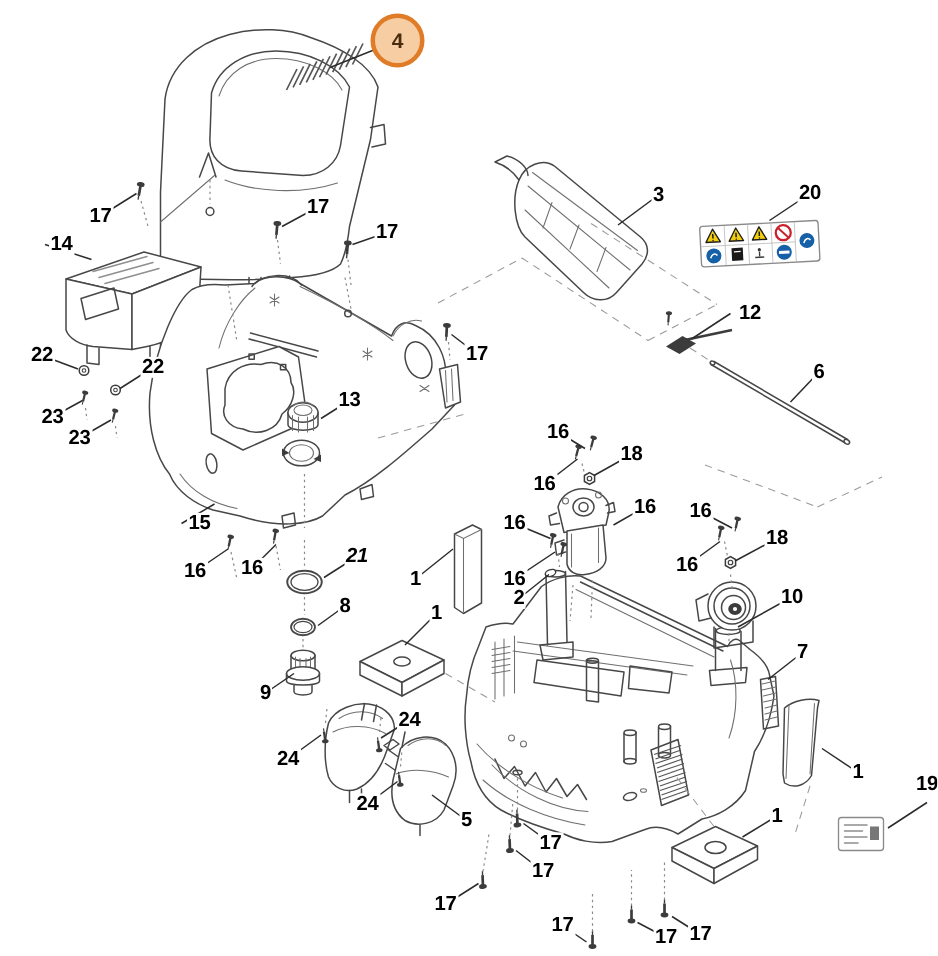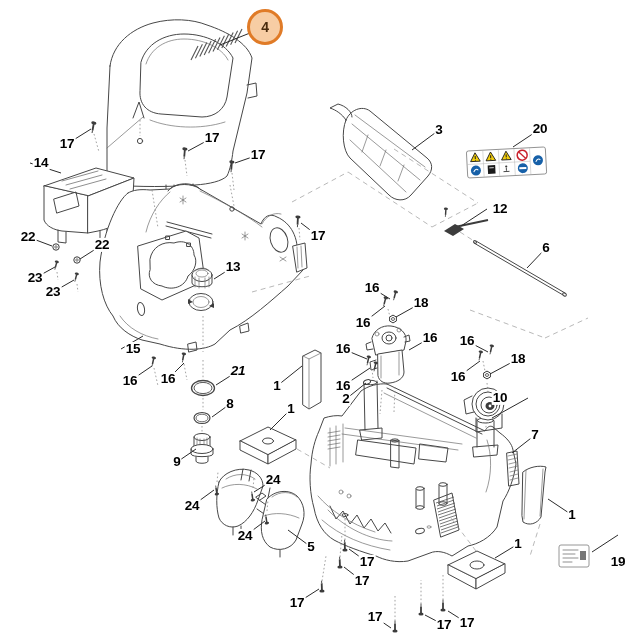--- a/index.html
+++ b/index.html
@@ -450,21 +450,21 @@
       <div class="callout" style="left: 372px; top: 288px;">16</div>
       <div class="callout" style="left: 421px; top: 303px;">18</div>
       <div class="callout" style="left: 363px; top: 323px;">16</div>
       <div class="callout" style="left: 430px; top: 338px;">16</div>
       <div class="callout" style="left: 343px; top: 349px;">16</div>
       <div class="callout" style="left: 343px; top: 386px;">16</div>
       <div class="callout" style="left: 346px; top: 399px;">2</div>
       <div class="callout" style="left: 467px; top: 341px;">16</div>
       <div class="callout" style="left: 458px; top: 377px;">16</div>
       <div class="callout" style="left: 518px; top: 359px;">18</div>
-      <div class="callout" style="left: 500px; top: 398px;">10</div>
+      <div class="callout" style="left: 528px; top: 398px;">10</div>
       <div class="callout" style="left: 535px; top: 435px;">7</div>
       <div class="callout" style="left: 121px; top: 349px; margin-left: 12px;">15</div>
       <div class="callout" style="left: 130px; top: 381px;">16</div>
       <div class="callout" style="left: 168px; top: 379px;">16</div>
       <div class="callout" style="left: 238px; top: 371px; font-style: italic;">21</div>
       <div class="callout" style="left: 230px; top: 404px;">8</div>
       <div class="callout" style="left: 177px; top: 462px;">9</div>
       <div class="callout" style="left: 277px; top: 386px;">1</div>
       <div class="callout" style="left: 291px; top: 409px;">1</div>
       <div class="callout" style="left: 273px; top: 480px;">24</div>
@@ -472,16 +472,16 @@
       <div class="callout" style="left: 245px; top: 536px;">24</div>
       <div class="callout" style="left: 311px; top: 547px;">5</div>
       <div class="callout" style="left: 297px; top: 603px;">17</div>
       <div class="callout" style="left: 367px; top: 562px;">17</div>
       <div class="callout" style="left: 362px; top: 581px;">17</div>
       <div class="callout" style="left: 375px; top: 617px;">17</div>
       <div class="callout" style="left: 444px; top: 625px;">17</div>
       <div class="callout" style="left: 467px; top: 623px;">17</div>
       <div class="callout" style="left: 572px; top: 515px;">1</div>
       <div class="callout" style="left: 518px; top: 544px;">1</div>
-      <div class="callout" style="left: 618px; top: 562px;">19</div>
+      <div class="callout" style="left: 618px; top: 523px;">19</div>
     </div>
 
 </div>
 
 </body></html>

